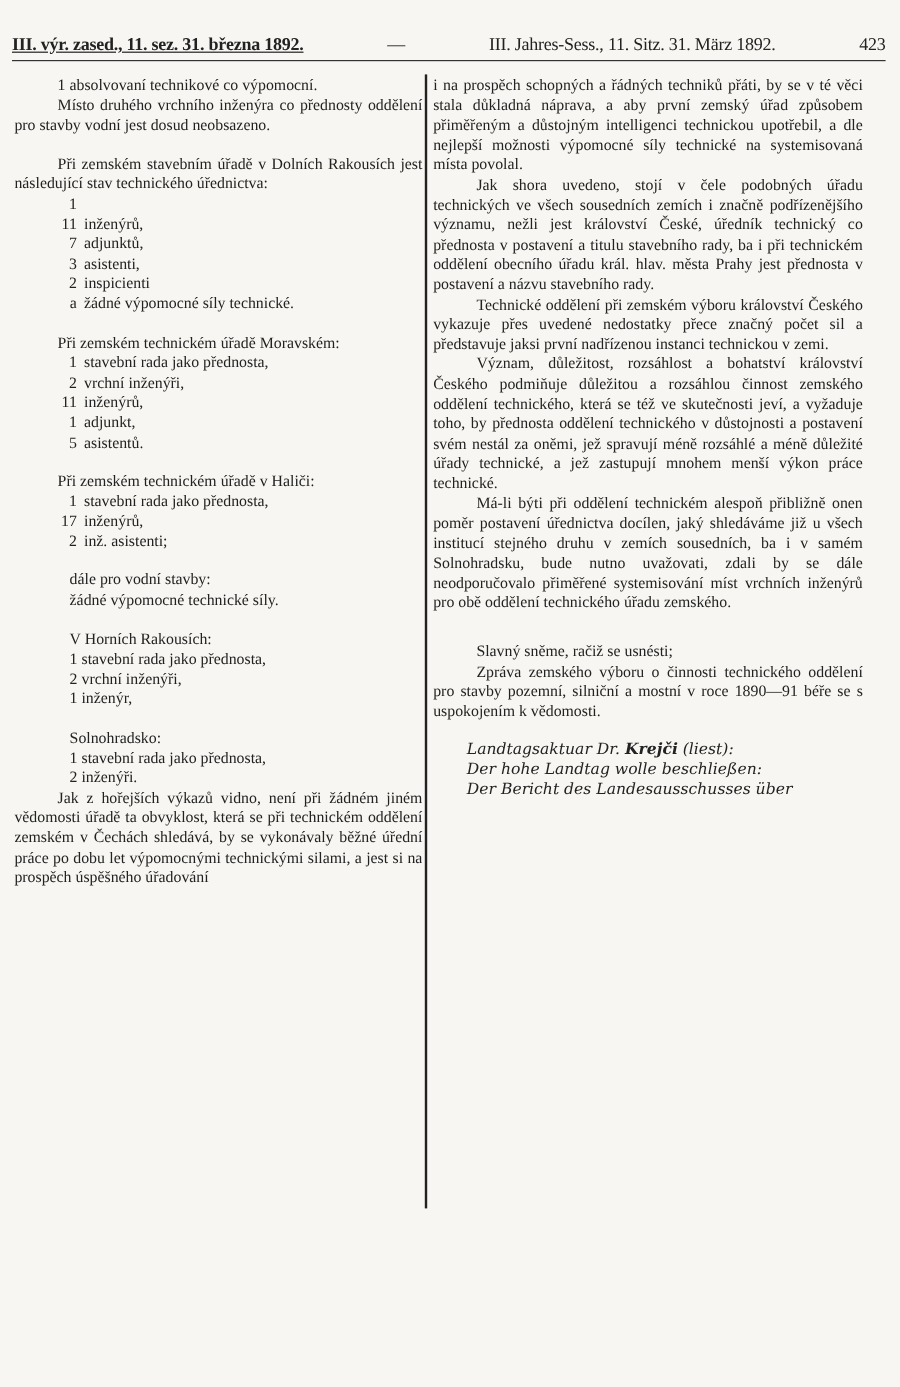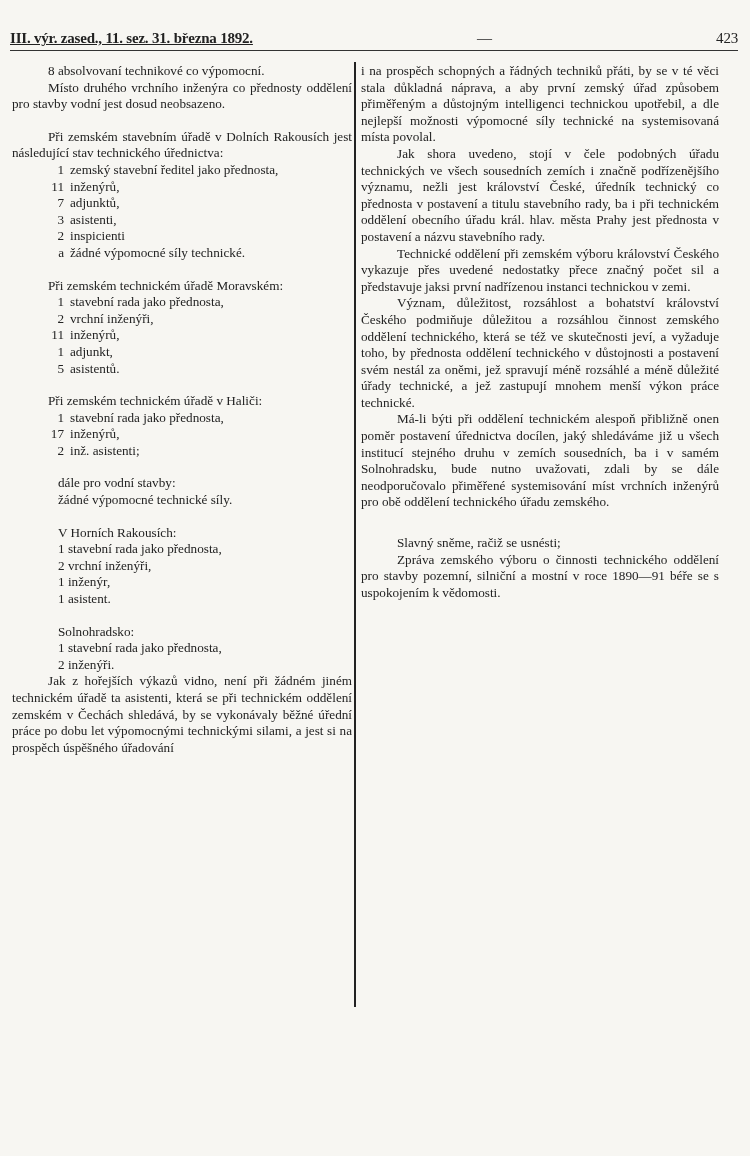--- a/index.html
+++ b/index.html
@@ -37,34 +37,34 @@
     .fraktur { font-family: "DejaVu Serif", serif; font-size: 13px; font-style: italic; }
     .bold { font-weight: bold; }
   </style>
 </head>
 <body>
 
 <div class="page">
   <div class="header">
     <span><span class="roman">III. výr. zased., 11. sez. 31. března 1892.</span></span>
     <span>—</span>
+    <span>III. Jahres-Sess., 11. Sitz. 31. März 1892.</span>
     <span>423</span>
   </div>
 
   <div class="divider"></div>
 
   <div class="col col-left">
-    <p class="indent">8 absolvovaní technikové co výpomocní.</p>
+    <p class="indent">1 absolvovaní technikové co výpomocní.</p>
     <p class="indent">Místo druhého vrchního inženýra co přednosty oddělení pro stavby vodní jest dosud neobsazeno.</p>
     <div class="gap"></div>
     <p class="indent">Při zemském stavebním úřadě v Dolních Rakousích jest následující stav technického úřednictva:</p>
     <div>
       <div class="item">
           <span class="num">1</span>
-          <span class="item-text">zemský stavební ředitel jako přednosta,</span>
         </div>
       <div class="item">
           <span class="num">11</span>
           <span class="item-text">inženýrů,</span>
         </div>
       <div class="item">
           <span class="num">7</span>
           <span class="item-text">adjunktů,</span>
         </div>
       <div class="item">
@@ -124,36 +124,44 @@
     <div class="sub">
       <div>dále pro vodní stavby:</div>
       <div>žádné výpomocné technické síly.</div>
     </div>
     <div class="gap"></div>
     <div class="sub">
       <div>V Horních Rakousích:</div>
       <div>1 stavební rada jako přednosta,</div>
       <div>2 vrchní inženýři,</div>
       <div>1 inženýr,</div>
-      <div>1 asistent.</div>
     </div>
     <div class="gap"></div>
     <div class="sub">
       <div>Solnohradsko:</div>
       <div>1 stavební rada jako přednosta,</div>
       <div>2 inženýři.</div>
     </div>
-    <p class="indent">Jak z hořejších výkazů vidno, není při žádném jiném technickém úřadě ta asistenti, která se při technickém oddělení zemském v Čechách shledává, by se vykonávaly běžné úřední práce po dobu let výpomocnými technickými silami, a jest si na prospěch úspěšného úřadování</p>
+    <p class="indent">Jak z hořejších výkazů vidno, není při žádném jiném vědomosti úřadě ta obvyklost, která se při technickém oddělení zemském v Čechách shledává, by se vykonávaly běžné úřední práce po dobu let výpomocnými technickými silami, a jest si na prospěch úspěšného úřadování</p>
   </div>
 
   <div class="col col-right">
     <p>i na prospěch schopných a řádných techniků přáti, by se v té věci stala důkladná náprava, a aby první zemský úřad způsobem přiměřeným a důstojným intelligenci technickou upotřebil, a dle nejlepší možnosti výpomocné síly technické na systemisovaná místa povolal.</p>
     <p class="indent">Jak shora uvedeno, stojí v čele podobných úřadu technických ve všech sousedních zemích i značně podřízenějšího významu, nežli jest království České, úředník technický co přednosta v postavení a titulu stavebního rady, ba i při technickém oddělení obecního úřadu král. hlav. města Prahy jest přednosta v postavení a názvu stavebního rady.</p>
     <p class="indent">Technické oddělení při zemském výboru království Českého vykazuje přes uvedené nedostatky přece značný počet sil a představuje jaksi první nadřízenou instanci technickou v zemi.</p>
     <p class="indent">Význam, důležitost, rozsáhlost a bohatství království Českého podmiňuje důležitou a rozsáhlou činnost zemského oddělení technického, která se též ve skutečnosti jeví, a vyžaduje toho, by přednosta oddělení technického v důstojnosti a postavení svém nestál za oněmi, jež spravují méně rozsáhlé a méně důležité úřady technické, a jež zastupují mnohem menší výkon práce technické.</p>
     <p class="indent">Má-li býti při oddělení technickém alespoň přibližně onen poměr postavení úřednictva docílen, jaký shledáváme již u všech institucí stejného druhu v zemích sousedních, ba i v samém Solnohradsku, bude nutno uvažovati, zdali by se dále neodporučovalo přiměřené systemisování míst vrchních inženýrů pro obě oddělení technického úřadu zemského.</p>
     <div class="gap-s"></div>
     <div class="gap"></div>
     <p class="indent">Slavný sněme, račiž se usnésti;</p>
     <p class="indent">Zpráva zemského výboru o činnosti technického oddělení pro stavby pozemní, silniční a mostní v roce 1890—91 béře se s uspokojením k vědomosti.</p>
     <div class="gap"></div>
+    <div class="motion fraktur">
+      <div>
+        <span>Landtagsaktuar Dr.</span>
+        <span class="bold">Krejči</span>
+        <span>(liest):</span>
+      </div>
+      <div>Der hohe Landtag wolle beschließen:</div>
+      <div>Der Bericht des Landesausschusses über</div>
+    </div>
   </div>
 </div>
 
 </body></html>

